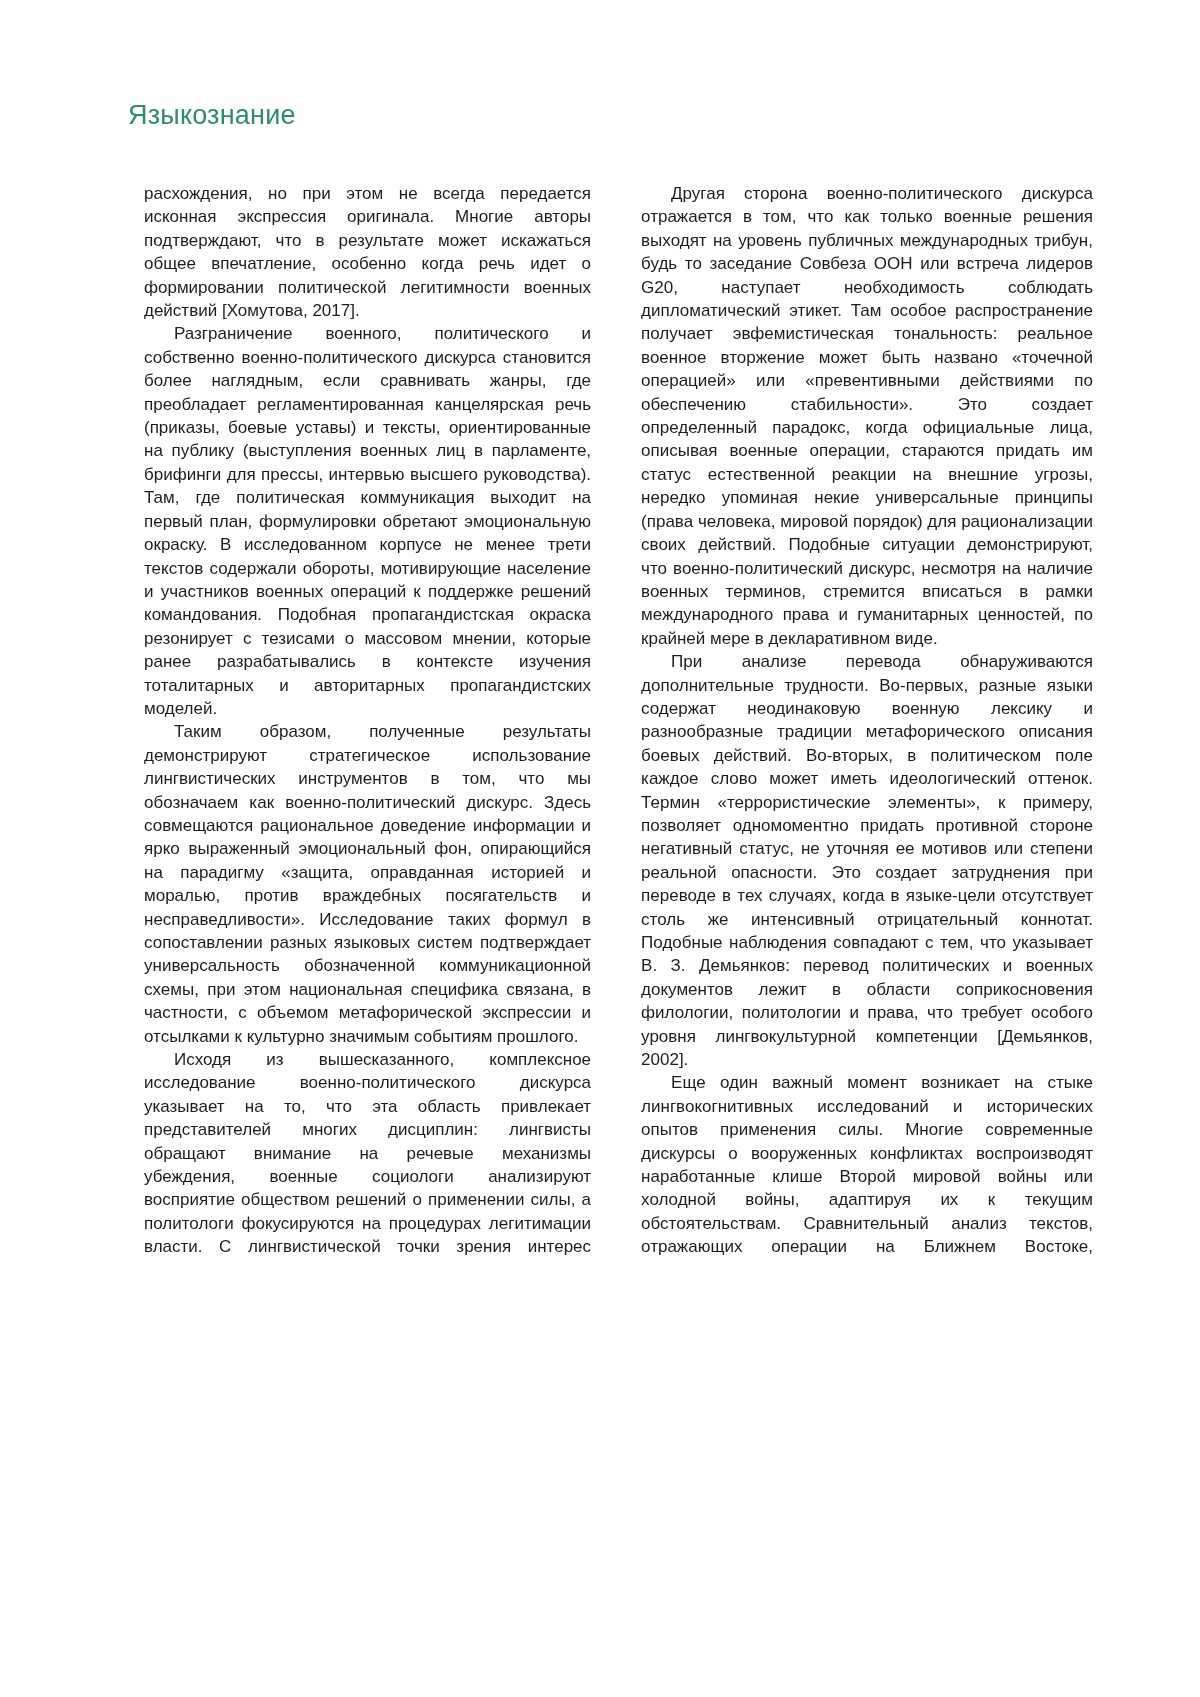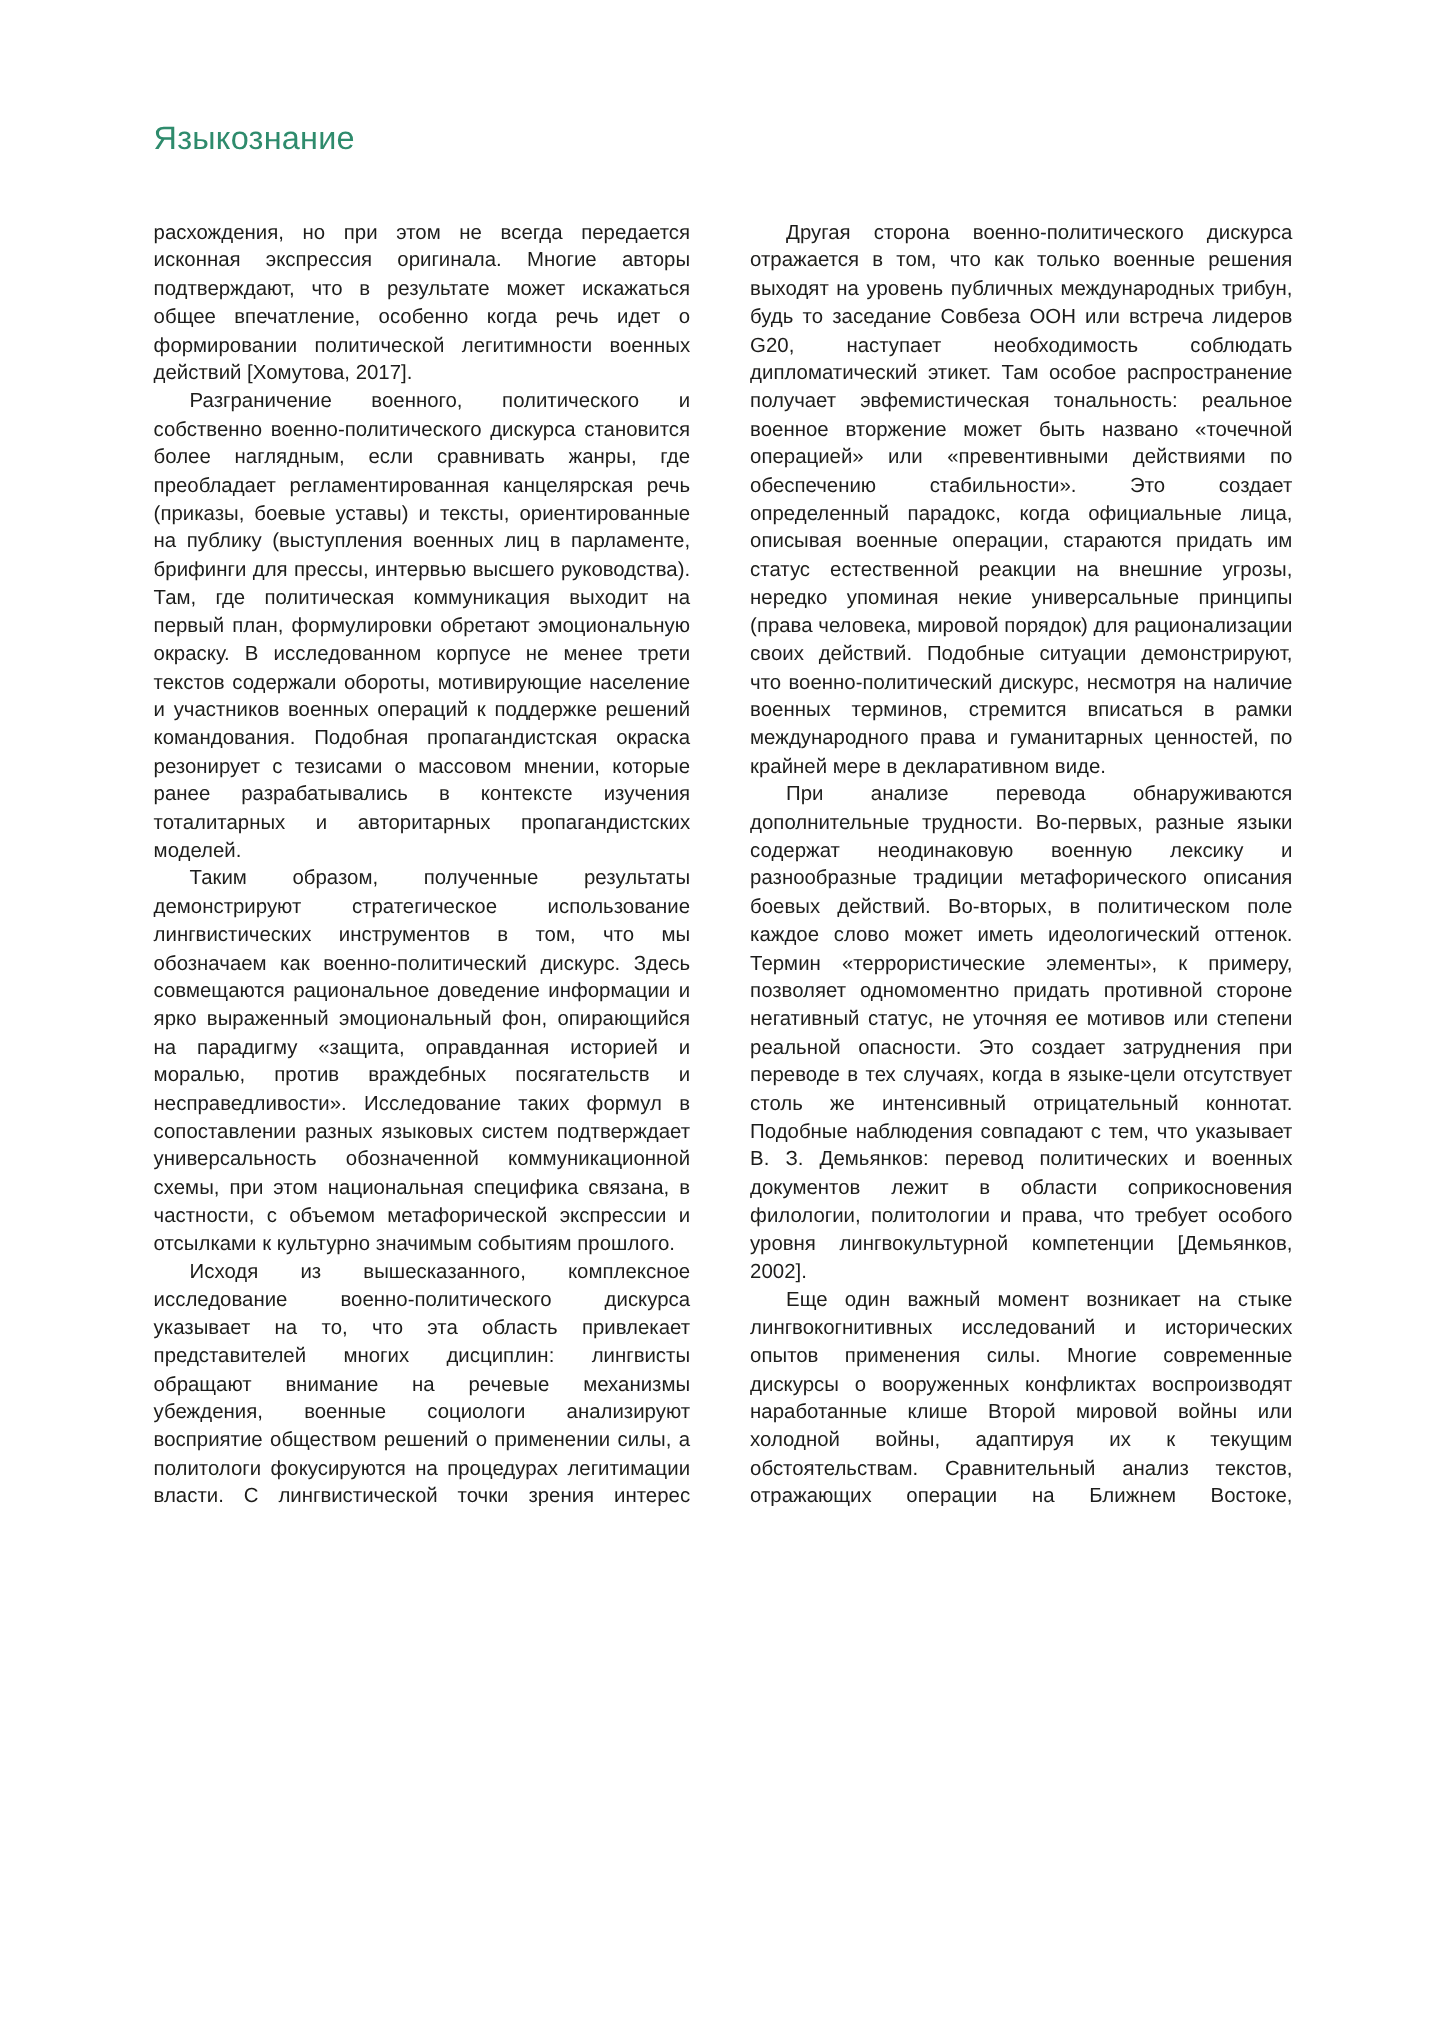--- a/index.html
+++ b/index.html
@@ -14,21 +14,21 @@
   .section-title {
     position: absolute;
     left: 128px;
     top: 82px;
     font-size: 27px;
     font-weight: 400;
     letter-spacing: 0.2px;
   }
   .body-columns {
     position: absolute;
-    left: 128px;
+    left: 144px;
     top: 182px;
     width: 949px;
     display: flex;
     gap: 20px;
   }
   .column {
     text-align: justify;
     font-size: 17px;
     line-height: 23.4px;
     color: #1d1d1b;

